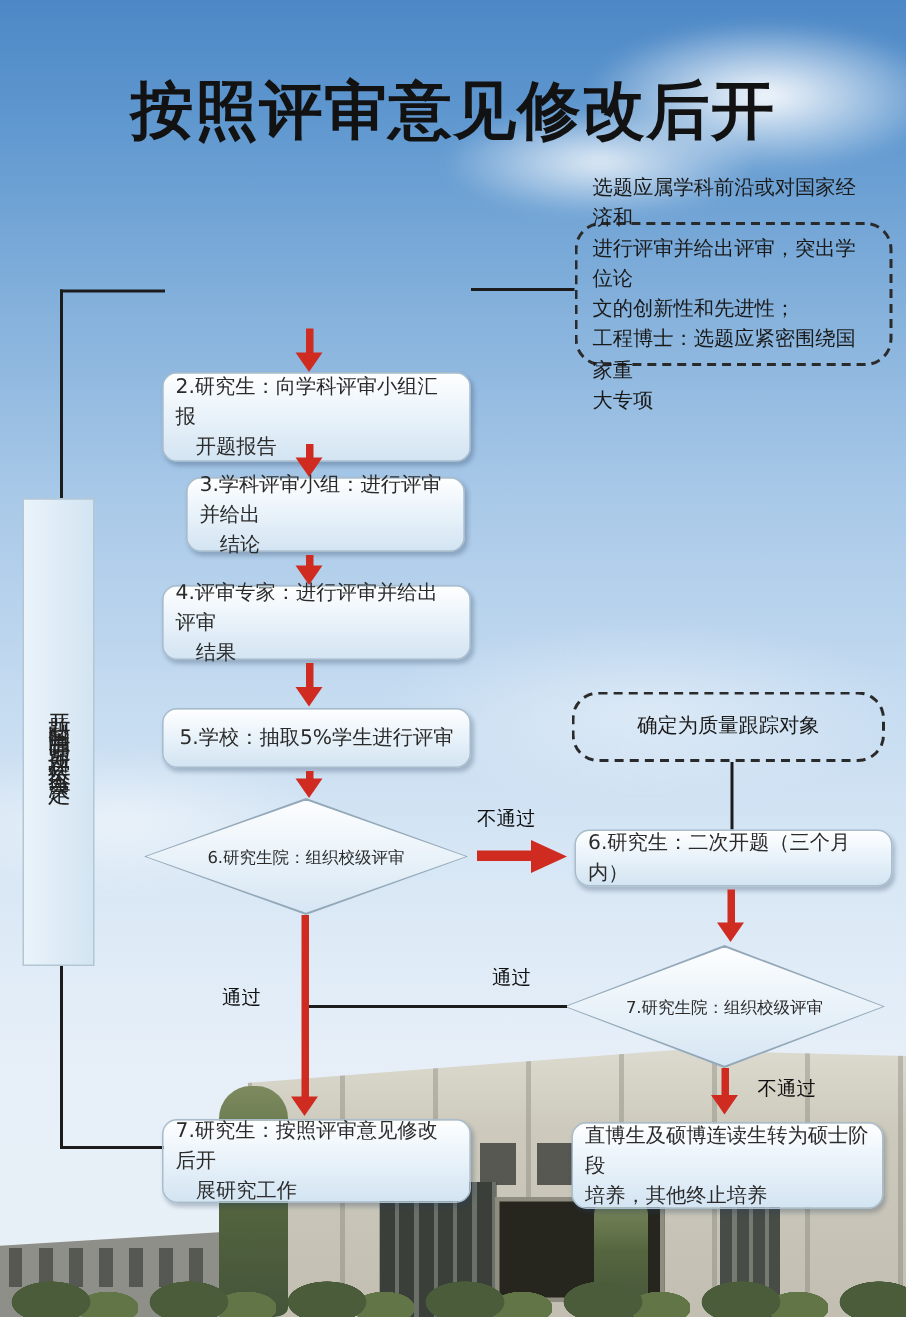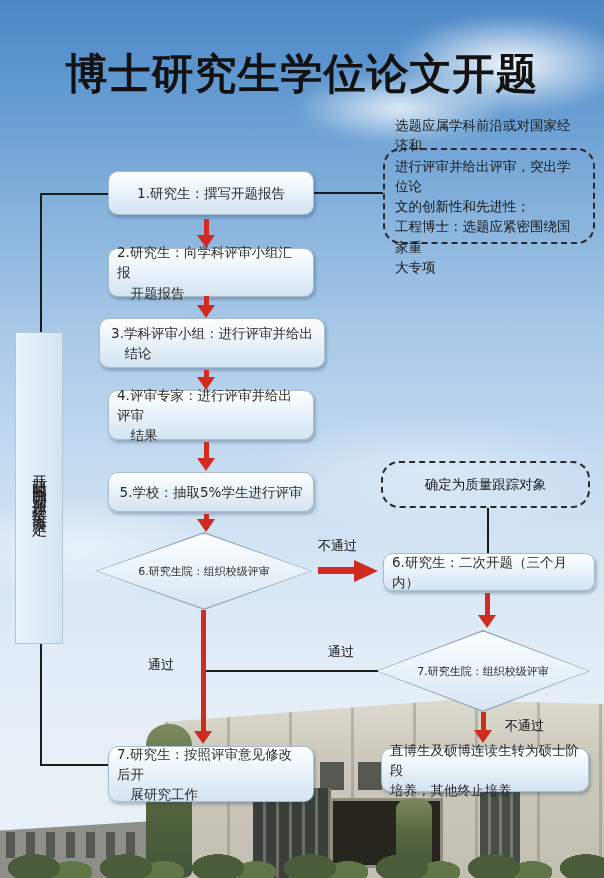--- a/index.html
+++ b/index.html
@@ -95,57 +95,54 @@
     <div class="led"></div>
     <div class="rglass"></div>
   </div>
   <div class="bldg-left">
     <div class="winrow"></div>
   </div>
   <div class="tree tree1"></div>
   <div class="tree tree2"></div>
   <div class="shrubs"></div>
 
-  <h1 class="title">博士研究生学位论文开题</h1>
+  <h1 class="title">按照评审意见修改后开</h1>
 
   <div class="hline" style="left:40px;top:193px;width:70px;"></div>
   <div class="vline" style="left:40px;top:193px;height:139px;"></div>
   <div class="vnote" style="left:15px;top:332px;width:48px;height:312px;">
     <span>开题时间由导师与所在学位分会决定</span>
   </div>
   <div class="vline" style="left:40px;top:644px;height:121px;"></div>
   <div class="hline" style="left:40px;top:764px;width:70px;"></div>
 
-  <div class="box" style="left:108px;top:171px;width:206px;height:44px;">
-    <span>1.研究生：撰写开题报告</span>
-  </div>
   <div class="hline" style="left:314px;top:192px;width:69px;"></div>
   <div class="dashed" style="left:383px;top:148px;width:212px;height:96px;">
     <span>选题应属学科前沿或对国家经济和
 进行评审并给出评审，突出学位论
 文的创新性和先进性；
 工程博士：选题应紧密围绕国家重
 大专项</span>
   </div>
 
   <div>
     <div class="rshaft" style="left:204px;top:219px;width:5px;height:17px;"></div>
     <div class="rhead-down" style="left:197px;top:235px;"></div>
   </div>
 
-  <div class="box" style="left:108px;top:248px;width:206px;height:49px;">
+  <div class="box" style="left:108px;top:248px;width:206px;height:60px;">
     <span>2.研究生：向学科评审小组汇报
 　开题报告</span>
   </div>
   <div>
     <div class="rshaft" style="left:204px;top:296px;width:5px;height:10px;"></div>
     <div class="rhead-down" style="left:197px;top:305px;"></div>
   </div>
 
-  <div class="box" style="left:99px;top:318px;width:226px;height:50px;">
+  <div class="box" style="left:124px;top:318px;width:186px;height:50px;">
     <span>3.学科评审小组：进行评审并给出
 　结论</span>
   </div>
   <div>
     <div class="rshaft" style="left:204px;top:370px;width:5px;height:8px;"></div>
     <div class="rhead-down" style="left:197px;top:377px;"></div>
   </div>
 
   <div class="box" style="left:108px;top:390px;width:206px;height:50px;">
     <span>4.评审专家：进行评审并给出评审
@@ -205,18 +202,18 @@
   <div>
     <div class="rshaft" style="left:481px;top:712px;width:5px;height:19px;"></div>
     <div class="rhead-down" style="left:474px;top:730px;"></div>
   </div>
   <div class="elabel" style="left:505px;top:717px;">不通过</div>
 
   <div class="box" style="left:108px;top:746px;width:206px;height:56px;">
     <span>7.研究生：按照评审意见修改后开
 　展研究工作</span>
   </div>
-  <div class="box" style="left:381px;top:748px;width:208px;height:44px;">
+  <div class="box" style="left:381px;top:748px;width:208px;height:58px;">
     <span>直博生及硕博连读生转为硕士阶段
 培养，其他终止培养</span>
   </div>
 
 </div>
 
 </body></html>

